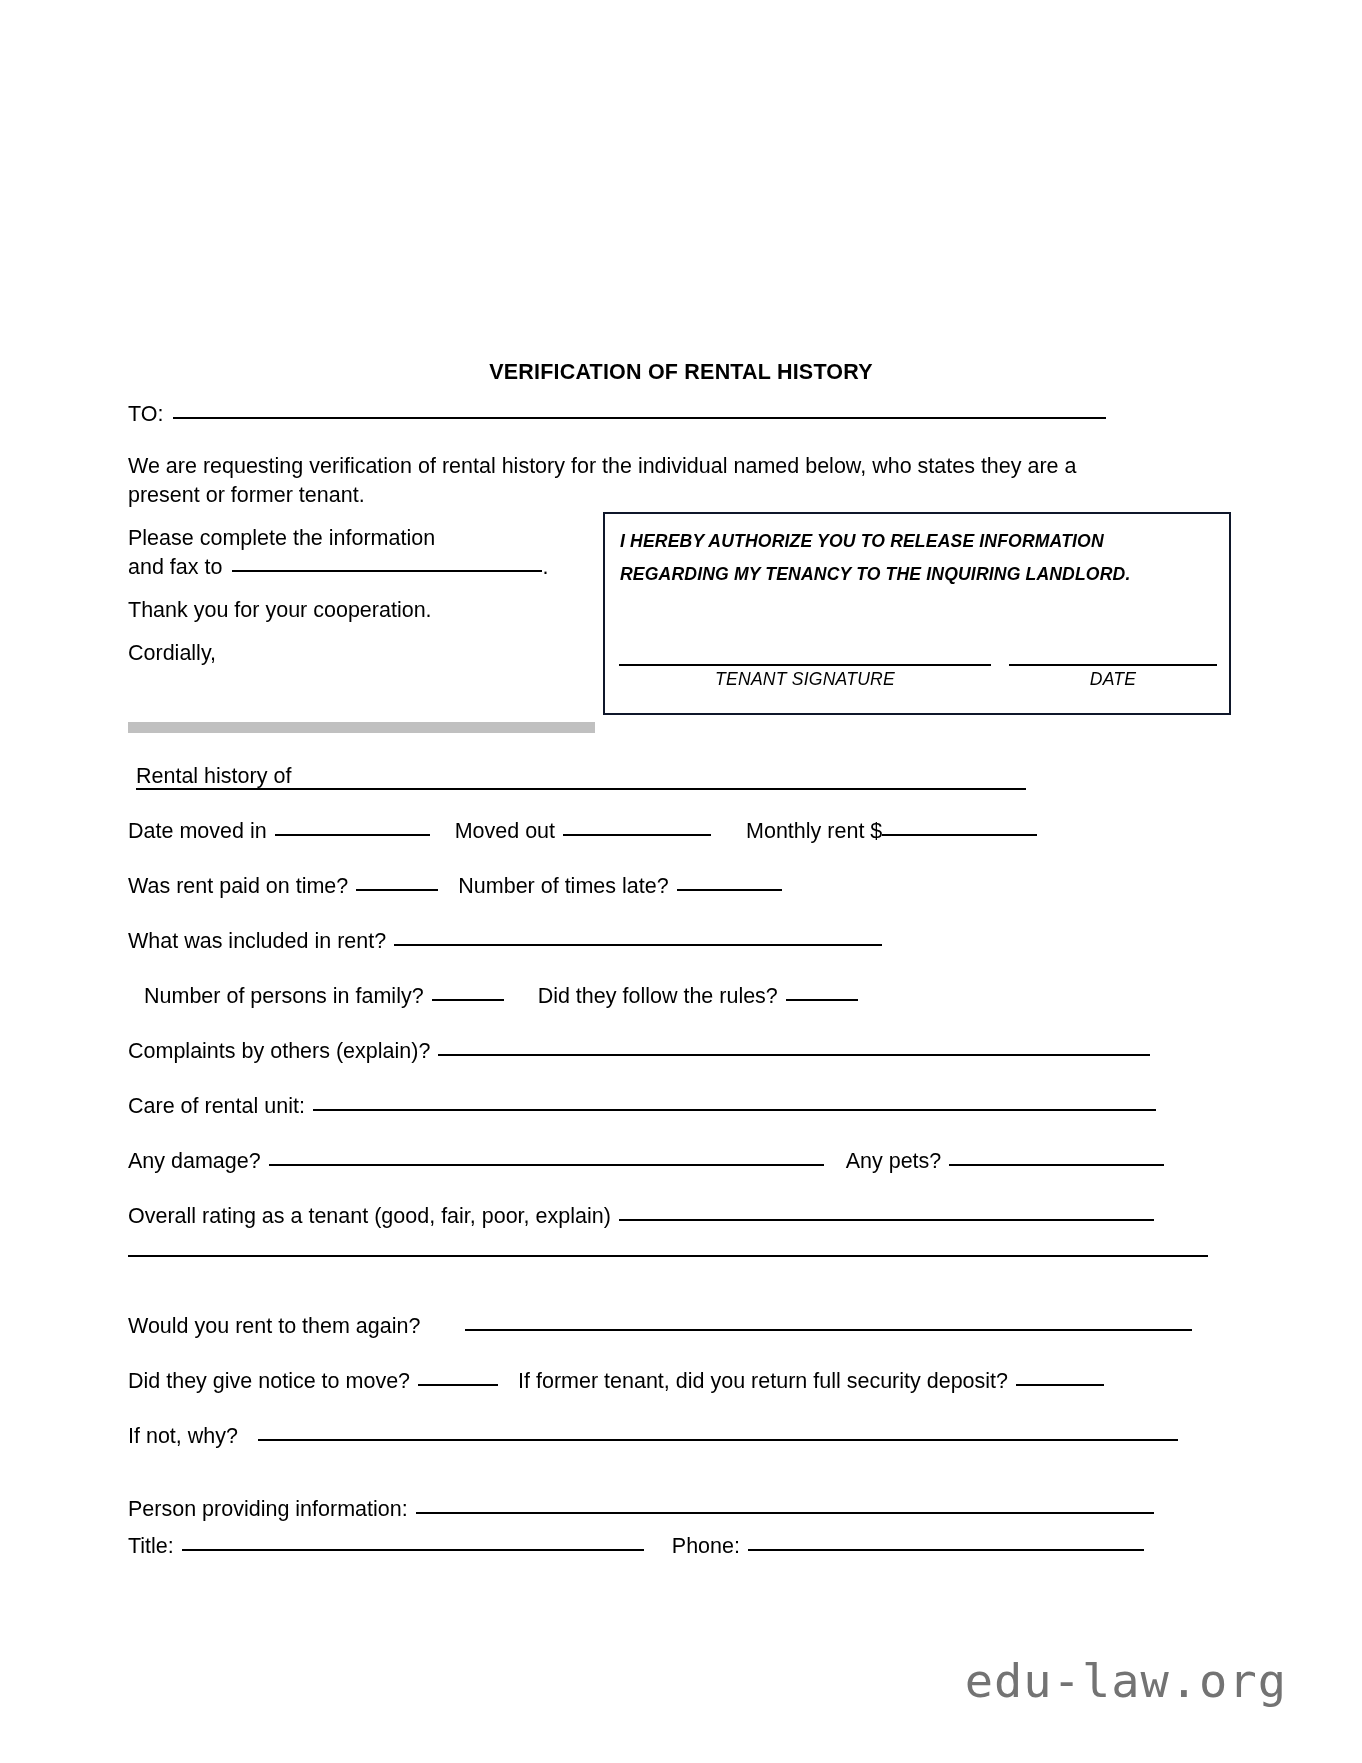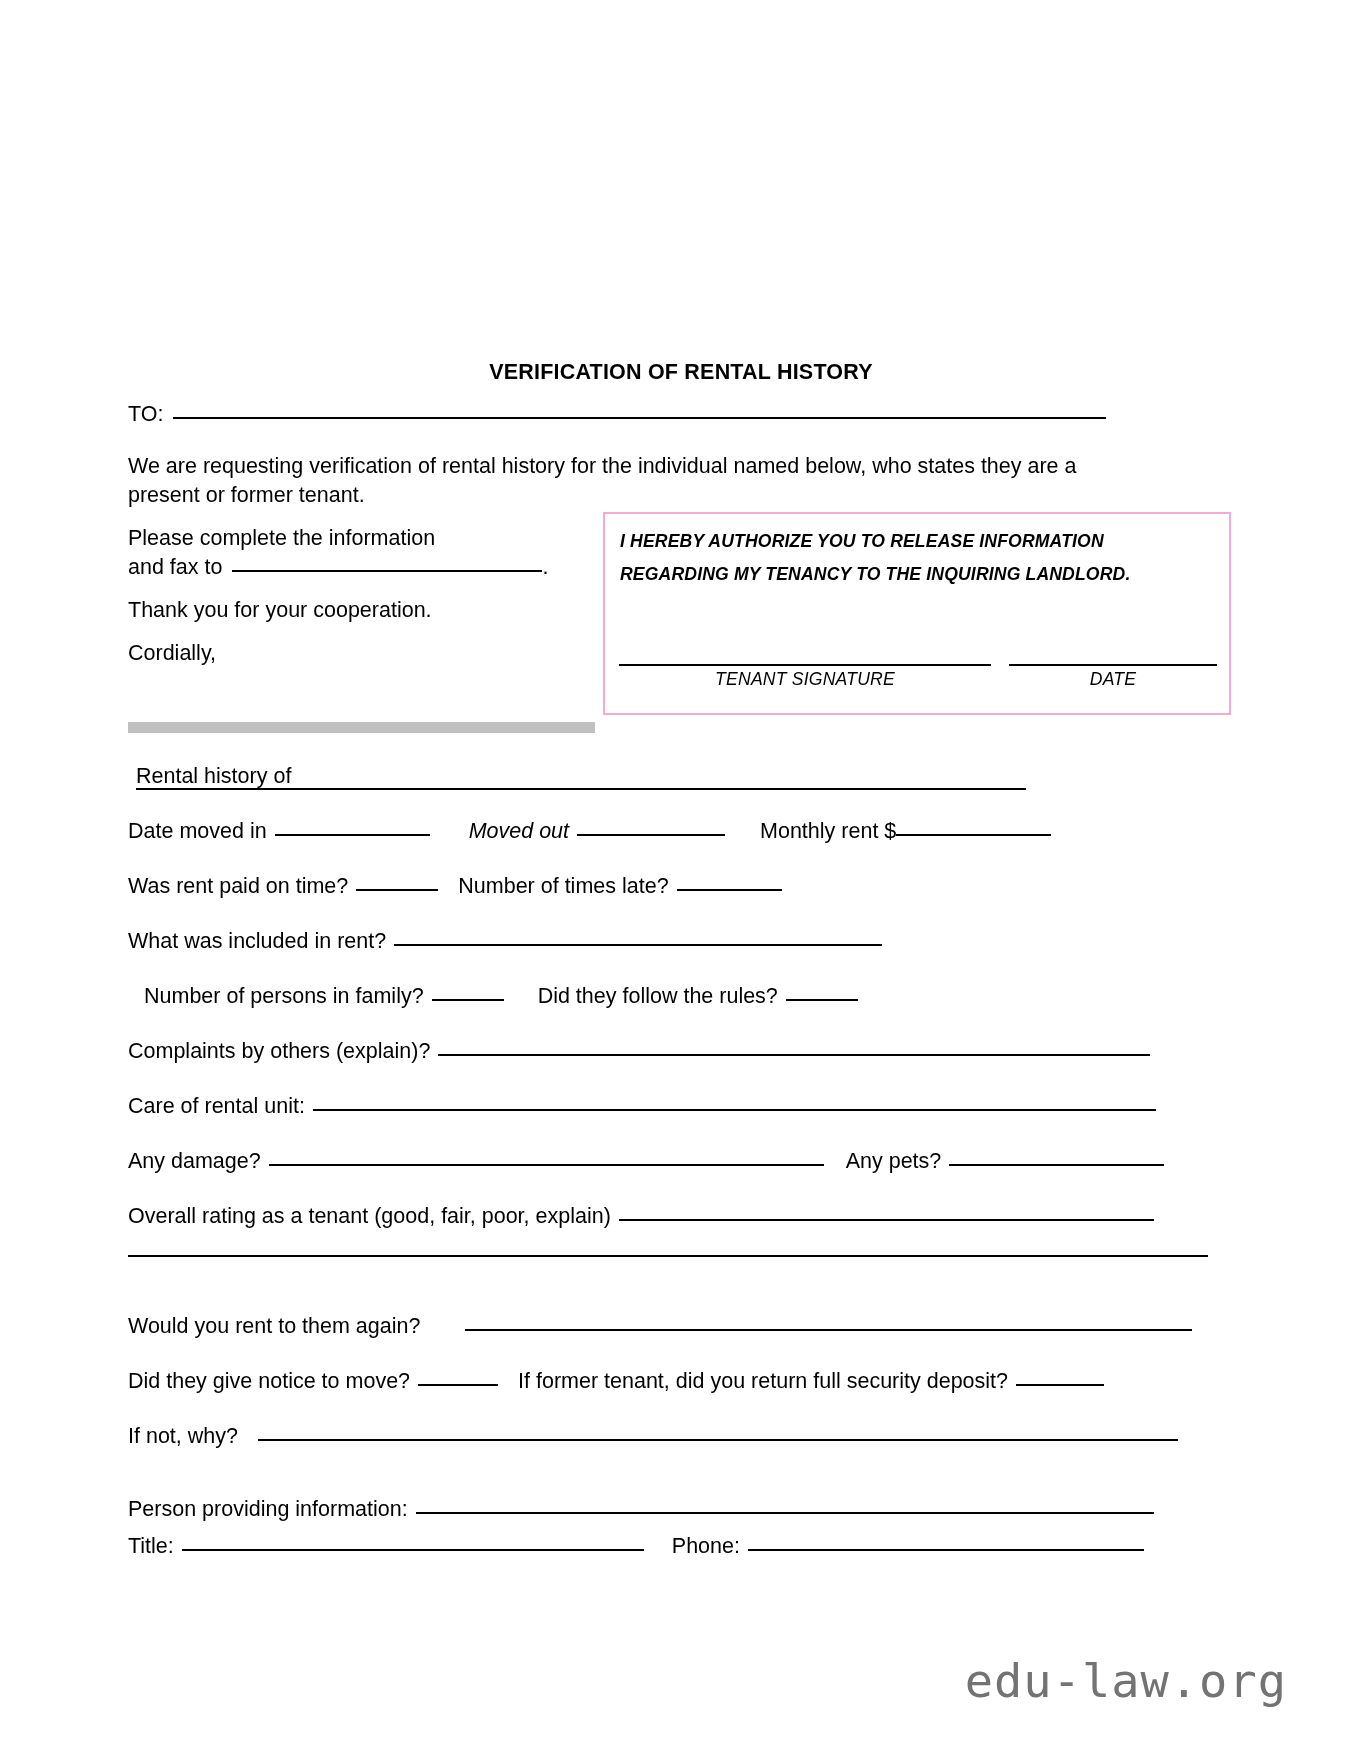--- a/index.html
+++ b/index.html
@@ -64,21 +64,21 @@
     line-height: 1.35;
   }
 
   
   .auth-box {
     position: absolute;
     left: 603px;
     top: 512px;
     width: 628px;
     height: 203px;
-    border: 2px solid #f9a8d4;
+    border: 2px solid #0f172a;
     box-sizing: border-box;
     background: #fff;
   }
   .auth-line {
     position: absolute;
     left: 15px;
     font-style: italic;
     font-weight: bold;
     font-size: 17.6px;
     letter-spacing: 0.15px;
@@ -176,21 +176,21 @@
   <div class="gray-bar"></div>
 
   <div class="row" style="top:762px;flex-direction:column;">
     <span class="lbl">Rental history of</span>
     <span class="rule" style="width:890px; margin-left:8px;"></span>
   </div>
 
   <div class="row" style="top:817px;">
     <span class="lbl">Date moved in</span>
     <span class="rule" style="width:155px; margin-left:8px;"></span>
-    <span class="lbl" style="margin-left:39px;font-style:italic;">Moved out</span>
+    <span class="lbl" style="margin-left:25px;">Moved out</span>
     <span class="rule" style="width:148px; margin-left:8px;"></span>
     <span class="lbl" style="margin-left:35px;">Monthly rent $</span>
     <span class="rule" style="width:155px;"></span>
   </div>
 
   <div class="row" style="top:872px;">
     <span class="lbl">Was rent paid on time?</span>
     <span class="rule" style="width:82px; margin-left:8px;"></span>
     <span class="lbl" style="margin-left:20px;">Number of times late?</span>
     <span class="rule" style="width:105px; margin-left:8px;"></span>

